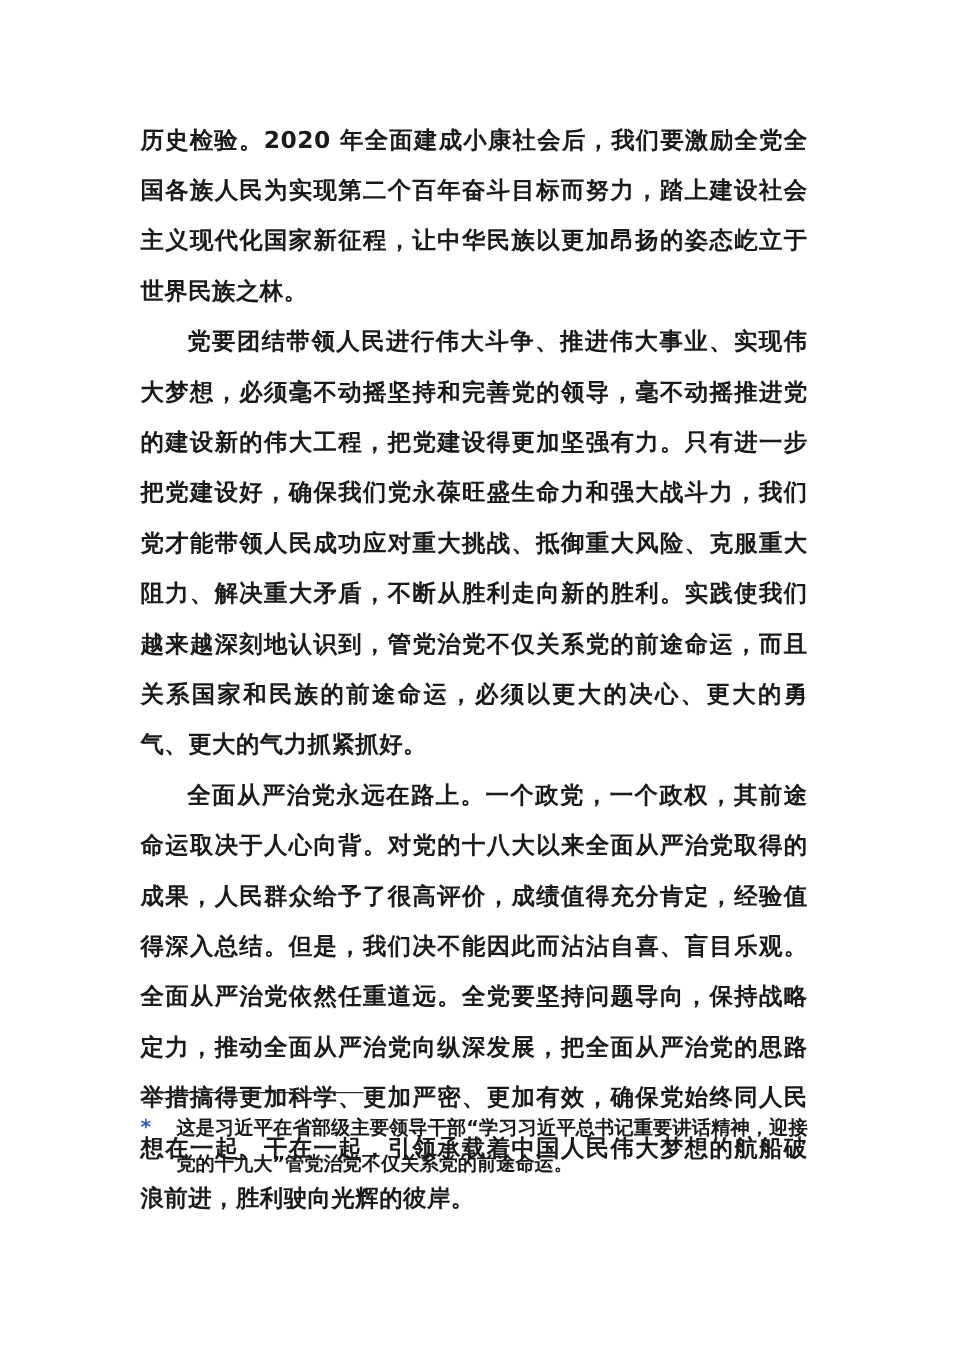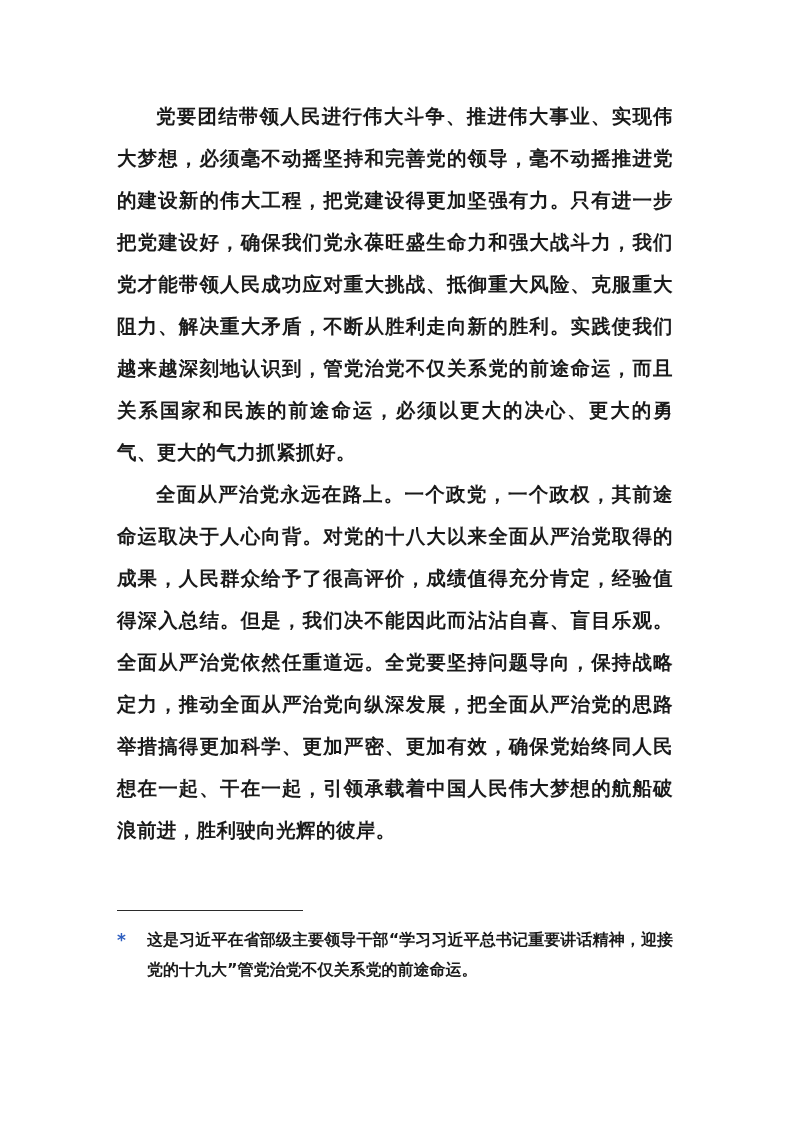--- a/index.html
+++ b/index.html
@@ -76,20 +76,21 @@
     text-align: justify;
     text-justify: inter-ideograph;
   }
 </style>
 </head>
 <body>
 
 <div class="page">
 
   <div class="content">
+    <p class="para">历史检验。2020 年全面建成小康社会后，我们要激励全党全国各族人民为实现第二个百年奋斗目标而努力，踏上建设社会主义现代化国家新征程，让中华民族以更加昂扬的姿态屹立于世界民族之林。</p>
     <p class="para indent">党要团结带领人民进行伟大斗争、推进伟大事业、实现伟大梦想，必须毫不动摇坚持和完善党的领导，毫不动摇推进党的建设新的伟大工程，把党建设得更加坚强有力。只有进一步把党建设好，确保我们党永葆旺盛生命力和强大战斗力，我们党才能带领人民成功应对重大挑战、抵御重大风险、克服重大阻力、解决重大矛盾，不断从胜利走向新的胜利。实践使我们越来越深刻地认识到，管党治党不仅关系党的前途命运，而且关系国家和民族的前途命运，必须以更大的决心、更大的勇气、更大的气力抓紧抓好。</p>
     <p class="para indent">全面从严治党永远在路上。一个政党，一个政权，其前途命运取决于人心向背。对党的十八大以来全面从严治党取得的成果，人民群众给予了很高评价，成绩值得充分肯定，经验值得深入总结。但是，我们决不能因此而沾沾自喜、盲目乐观。全面从严治党依然任重道远。全党要坚持问题导向，保持战略定力，推动全面从严治党向纵深发展，把全面从严治党的思路举措搞得更加科学、更加严密、更加有效，确保党始终同人民想在一起、干在一起，引领承载着中国人民伟大梦想的航船破浪前进，胜利驶向光辉的彼岸。</p>
   </div>
 
   <div class="footnote-wrap">
     <div class="rule"></div>
     <div class="footnote">
       <span class="footnote-mark">*</span>
       <span class="footnote-text">这是习近平在省部级主要领导干部“学习习近平总书记重要讲话精神，迎接党的十九大”管党治党不仅关系党的前途命运。</span>
     </div>

